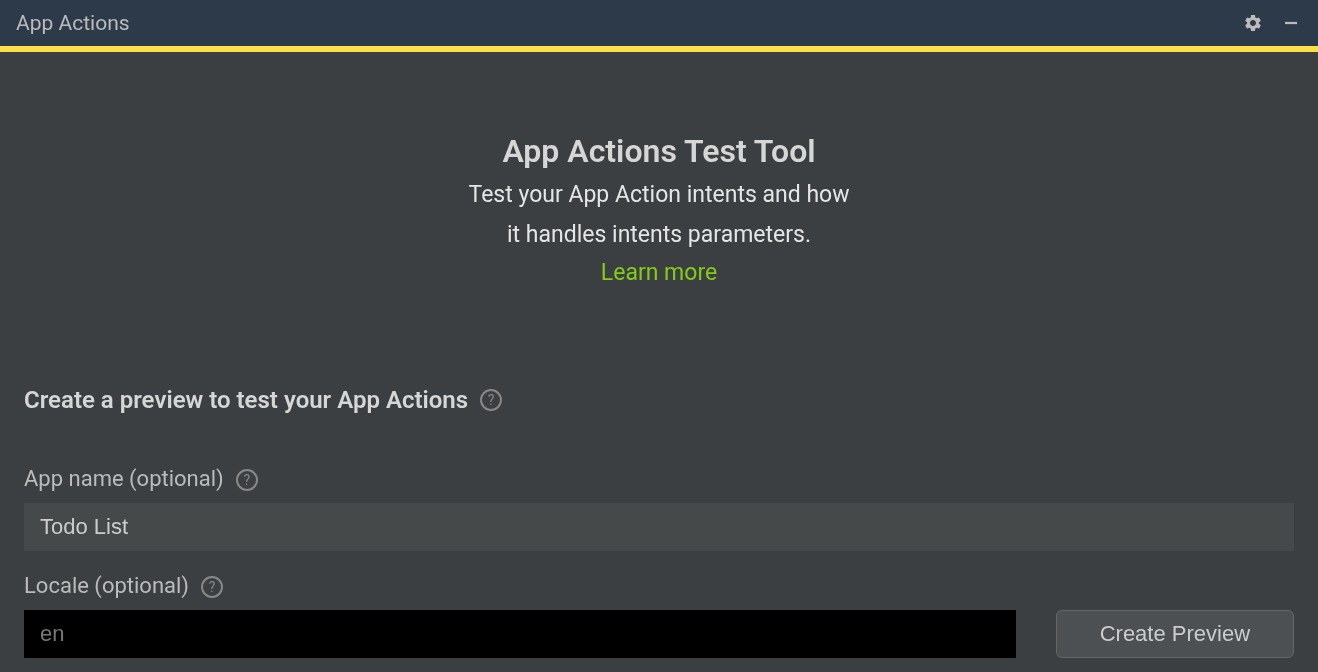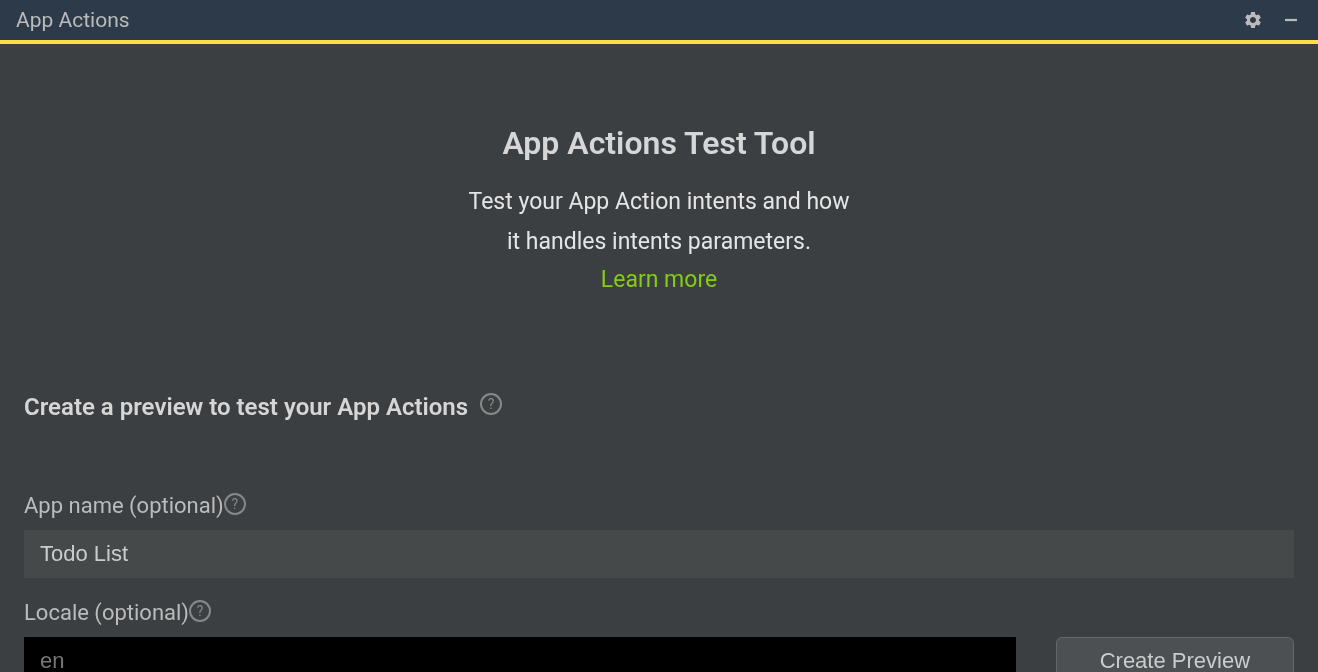--- a/index.html
+++ b/index.html
@@ -9,27 +9,27 @@
     }
     body {
       width: 1318px;
       height: 672px;
       background: #3c3f41;
       font-family: -apple-system, BlinkMacSystemFont, "Segoe UI", Roboto, sans-serif;
       color: #bbbbbb;
       overflow: hidden;
     }
     .title-bar {
-      height: 44px;
+      height: 52px;
       background: #2d3a4a;
       display: flex;
       align-items: center;
       justify-content: space-between;
       padding: 12px 16px;
-      border-bottom: 4px solid #fde047;
+      border-bottom: 6px solid #fde047;
     }
     .title-bar-text {
       font-size: 21px;
       color: #bbbbbb;
     }
     .title-bar-actions {
       display: flex;
       align-items: center;
       gap: 16px;
     }
@@ -53,41 +53,42 @@
       padding: 0;
     }
     .hero {
       text-align: center;
       padding: 80px 20px 20px 20px;
     }
     .hero-title {
       font-size: 32px;
       font-weight: 600;
       color: #d6d6d6;
-      margin-bottom: 24px;
+      margin-bottom: 9px;
     }
     .hero-description {
       font-size: 23px;
       color: #e5e5e5;
       line-height: 1.4;
       margin-bottom: 8px;
     }
     .learn-more {
       font-size: 23px;
       color: #84cc16;
       text-decoration: none;
       cursor: pointer;
     }
     .form-section {
       padding: 80px 24px 0 24px;
     }
     .section-header {
       display: flex;
+      align-items: center;
       gap: 12px;
-      margin-bottom: 72px;
+      margin-bottom: 52px;
     }
     .section-title {
       font-size: 24px;
       font-weight: 600;
       color: #d6d6d6;
     }
     .help-icon {
       width: 22px;
       height: 22px;
       border: 2px solid #888;
@@ -97,21 +98,22 @@
       justify-content: center;
       font-size: 14px;
       color: #888;
       cursor: pointer;
     }
     .form-field {
       margin-bottom: 22px;
     }
     .field-label-row {
       display: flex;
-      align-items: flex-start;
+      align-items: flex-end;
+      gap: 12px;
       margin-bottom: 12px;
     }
     .field-label {
       font-size: 22px;
       color: #bbbbbb;
     }
     .text-input {
       width: 1270px;
       height: 48px;
       background: #45494a;

